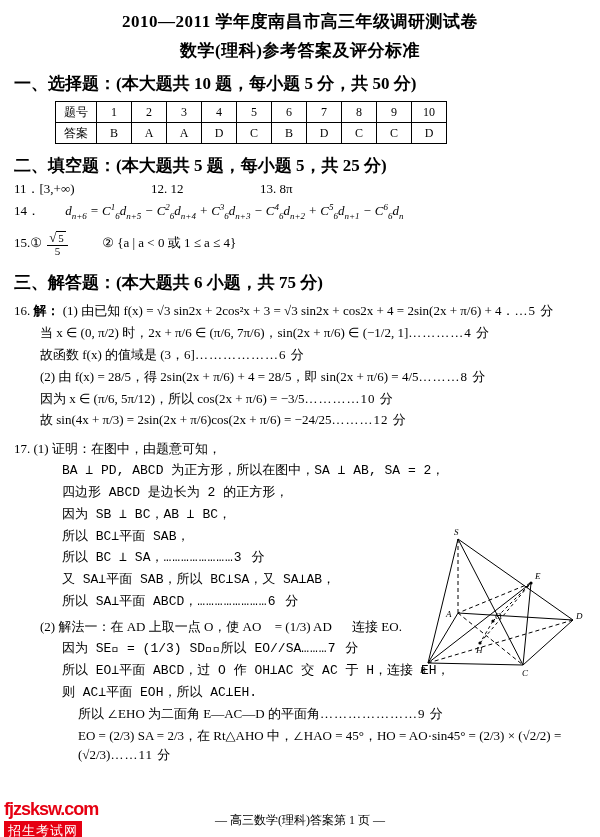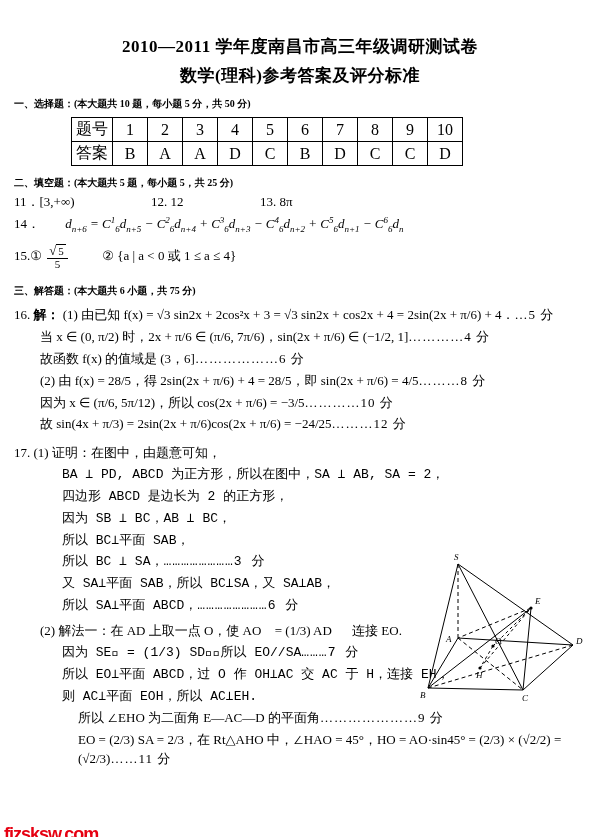--- a/index.html
+++ b/index.html
@@ -9,39 +9,39 @@
     font-family:"Liberation Serif", serif;
     color:#000;
     position:relative;
     overflow:hidden;
   }
   .page{position:relative;width:600px;height:837px;}
   .title1{
     text-align:center;
     font-weight:bold;
     font-size:17px;
-    margin-top:35px;
+    margin-top:10px;
     letter-spacing:0.5px;
   }
   .title2{
     text-align:center;
     font-weight:bold;
     font-size:17px;
     margin-top:6px;
     letter-spacing:0.5px;
   }
   .sec{
     margin:10px 0 2px 14px;
-    font-size:10px;
+    font-size:17px;
     font-weight:bold;
   }
   table.choice{
     border-collapse:collapse;
-    margin:6px 0 0 71px;
-    font-size:16px;
+    margin:6px 0 0 55px;
+    font-size:12px;
   }
   table.choice td{
     border:1px solid #000;
     width:32px;height:18px;
     text-align:center;
     vertical-align:middle;
   }
   table.choice td.hd{width:38px;}
   .row{margin:3px 0 3px 14px;font-size:13px;}
   .indent1{margin-left:40px;}

